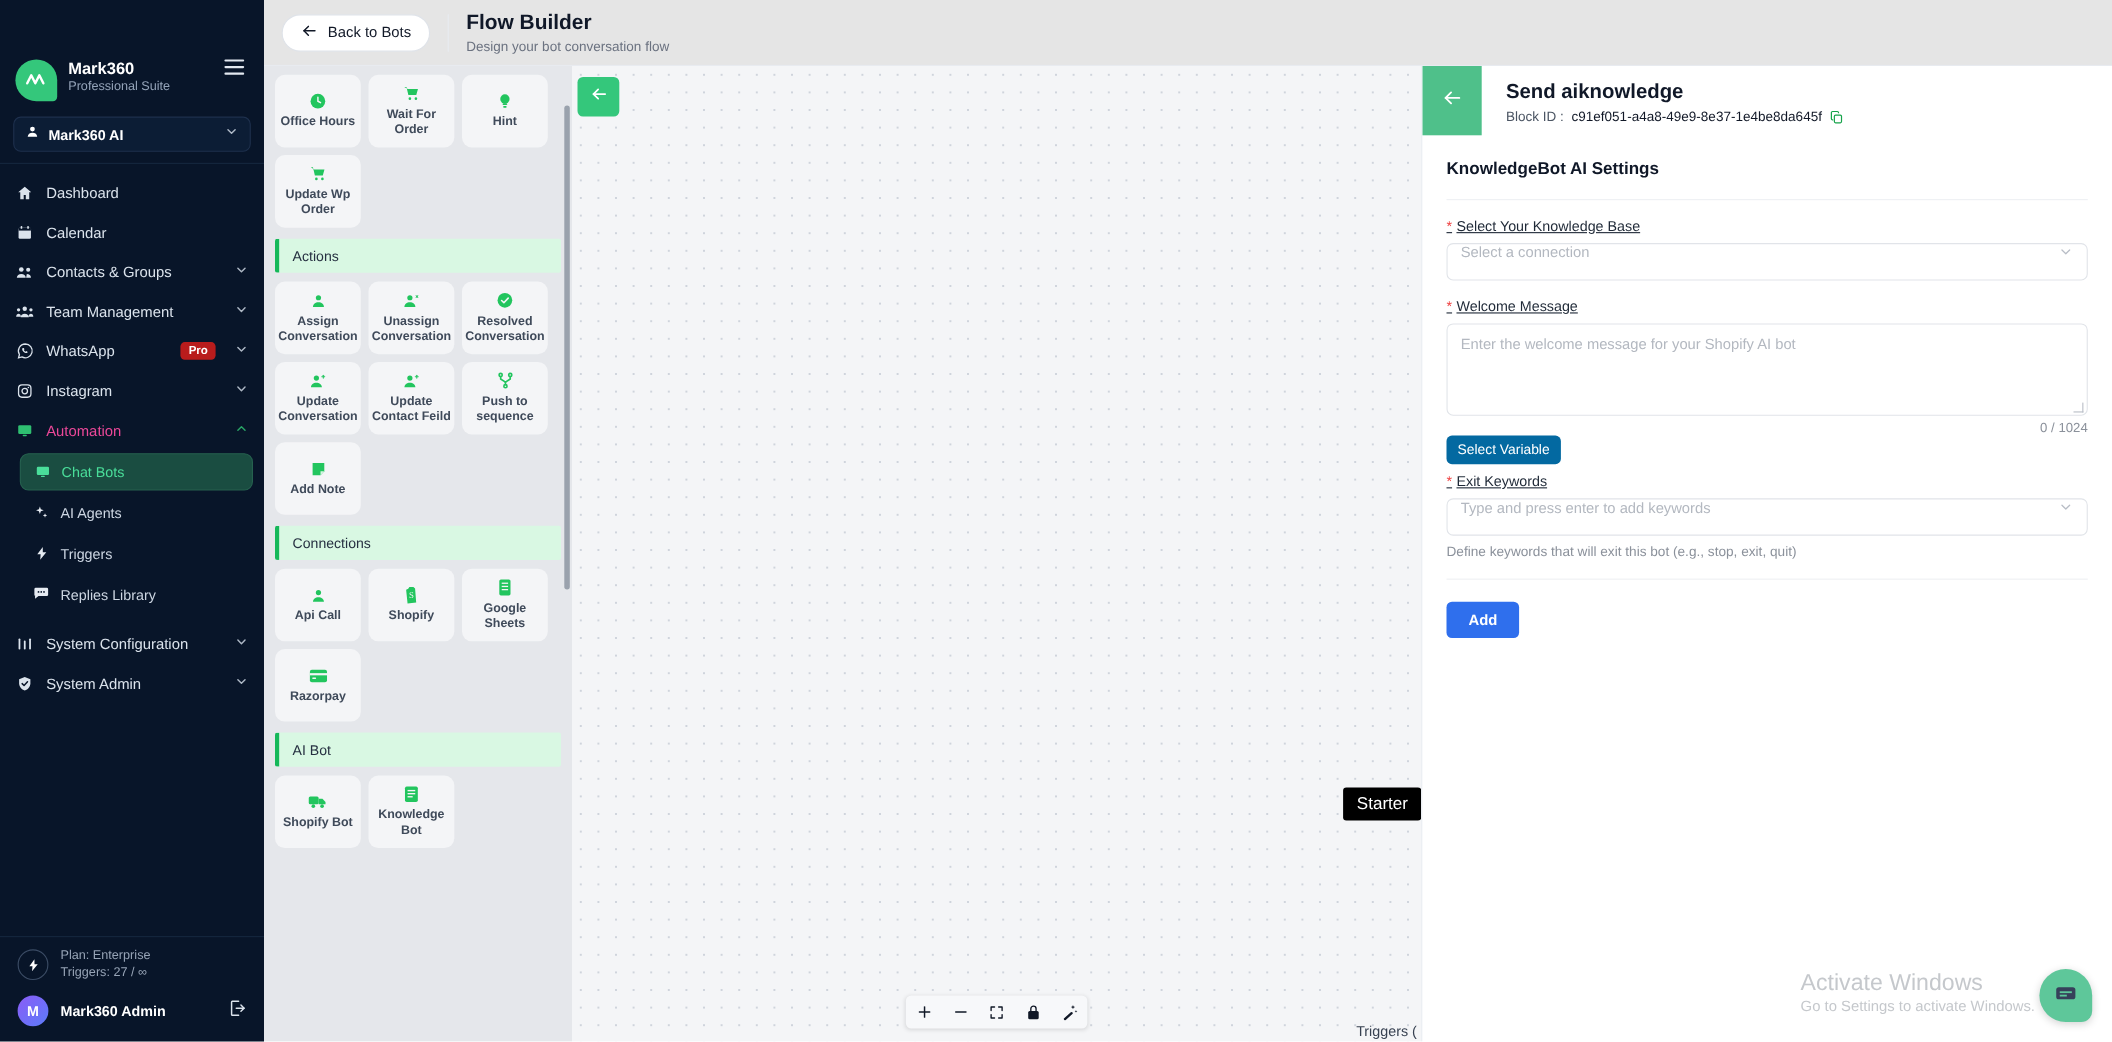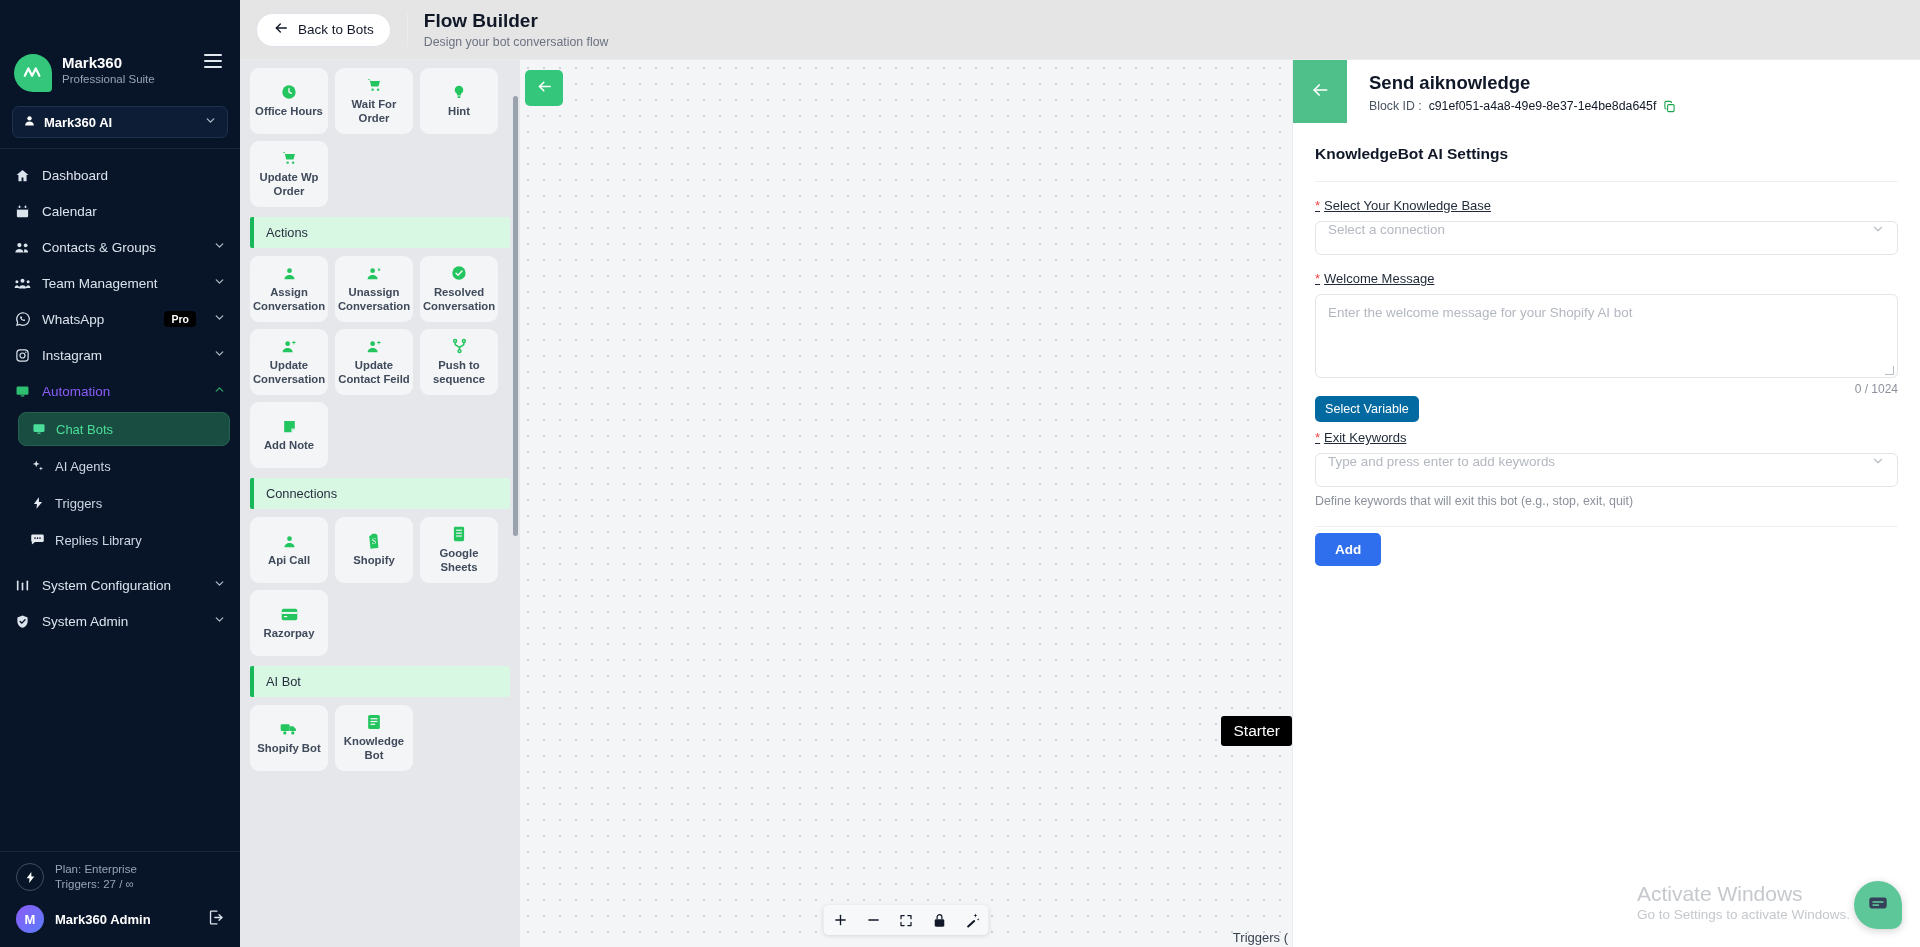--- a/index.html
+++ b/index.html
@@ -37,24 +37,24 @@
   .sb-sep { height: 1px; background: #16273f; margin: 0; }
 
   .sb-nav { flex: 1; overflow: hidden; padding-top: 8px; }
   .nav-item {
     display: flex; align-items: center; gap: 11px;
     height: 36px; padding: 0 14px; font-size: 13.5px; color: #dbe3ec;
     cursor: pointer; position: relative;
   }
   .nav-item .nav-ico { width: 17px; display:flex; align-items:center; justify-content:center; flex: 0 0 17px; }
   .nav-item .nav-label { flex: 1; white-space: nowrap; }
-  .nav-item.green { color: #8b5cf6; align-items: center; }
+  .nav-item.green { color: #ec4899; align-items: center; }
   .chev { opacity: .85; }
   .pro-badge {
-    background: #000000; color: #fff; font-size: 10.5px; font-weight: bold;
+    background: #b91c1c; color: #fff; font-size: 10.5px; font-weight: bold;
     border-radius: 4px; padding: 2px 7px; margin-right: 6px;
   }
   .sub-item {
     display: flex; align-items: center; gap: 10px;
     height: 34px; margin: 3px 10px 3px 18px; padding: 0 12px;
     font-size: 13px; color: #cdd6e2; border-radius: 8px; cursor: pointer;
   }
   .sub-item.active { background: #1a4d41; color: #4ade9a; border: 1px solid #26614f; }
   .sub-item .sub-ico { width: 15px; display:flex; align-items:center; justify-content:center; flex:0 0 15px;}
 
@@ -194,21 +194,21 @@
   .select-var-btn {
     display: inline-block; background: #0369a1; color: #ffffff;
     font-size: 12.6px; border-radius: 5px; padding: 6px 10px; cursor: pointer;
     margin-bottom: 2px;
   }
   .help-text { font-size: 12.4px; color: #8b919b; margin-top: 7px; }
   .rp-divider { border-top: 1px solid #eef0f3; margin-top: 18px; }
   .add-btn {
     background: #2f6fed; color: #ffffff; font-size: 13.5px; font-weight: bold;
     border: none; border-radius: 5px; padding: 9px 20px; cursor: pointer;
-    margin: 6px 0 0 0;
+    margin: 20px 0 0 0;
   }
 
   .watermark {
     position: absolute; right: 70px; bottom: 25px; text-align: left; user-select: none;
   }
   .wm1 { font-size: 21px; color: #c5c8cc; line-height: 1.25; }
   .wm2 { font-size: 13.5px; color: #c5c8cc; }
   .chat-fab {
     position: absolute; right: 18px; bottom: 18px; width: 48px; height: 48px;
     background: #5ec79a; border-radius: 50% 50% 10px 50%;

